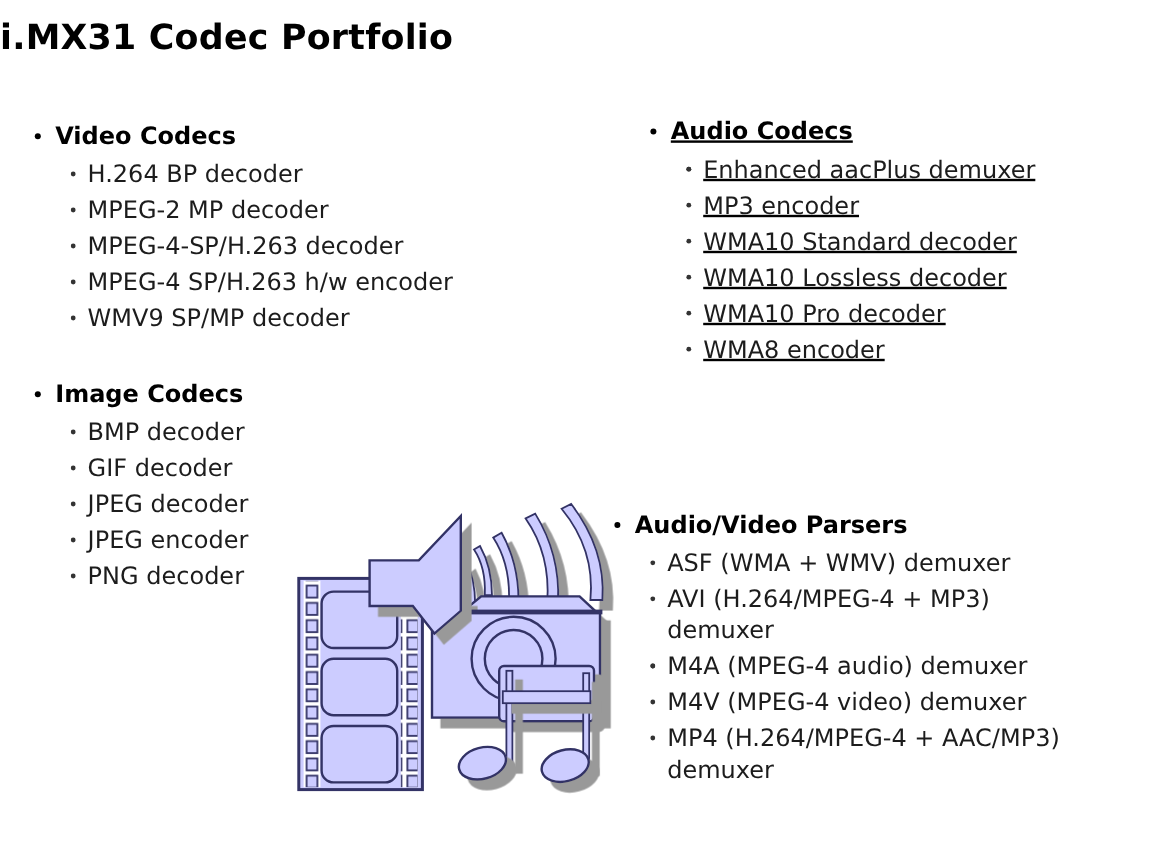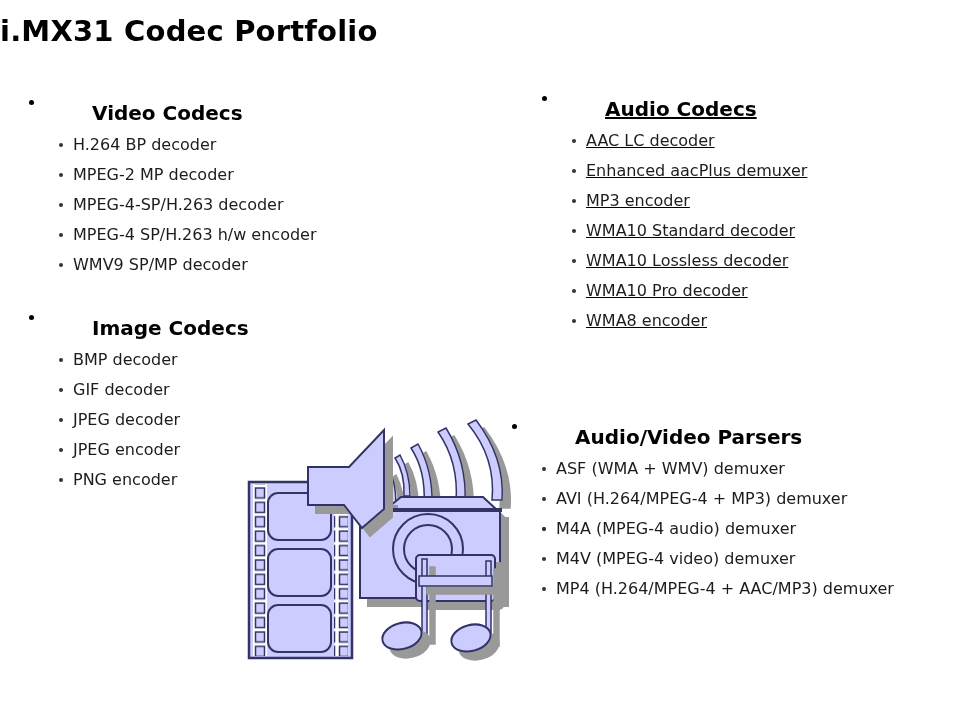--- a/index.html
+++ b/index.html
@@ -10,31 +10,31 @@
   .slide-title{
     position:absolute;left:0;top:14px;width:960px;margin:0;
     text-align:left;font-size:29px;font-weight:bold;color:#000;
     letter-spacing:0.2px;
   }
   .section{position:absolute;}
   #sec-video  {left:28px; top:100px; width:440px;}
   #sec-image  {left:28px; top:315px; width:440px;}
   #sec-audio  {left:541px;top:96px;  width:400px;text-decoration:underline;}
   #sec-parsers{left:511px;top:424px; width:400px;}
-  .sec-head{display:flex;align-items:flex-start;gap:46px;}
+  .sec-head{display:flex;align-items:center;}
   .dot-l1{
     width:5px;height:5px;border-radius:50%;background:#000;
     margin:0 12px 0 1px;flex:0 0 auto;
   }
   .sec-title{
     margin:0;font-size:20px;font-weight:bold;color:#000;line-height:26px;
   }
   ul.items{list-style:none;margin:6px 0 0 0;padding:0;}
   ul.items li{
-    position:relative;padding-left:45px;font-size:16px;line-height:26px;
+    position:relative;padding-left:45px;font-size:20px;line-height:26px;
     color:#1c1c1c;margin:0 0 4px 0;
   }
   ul.items li .dot{
     position:absolute;left:31px;top:11px;width:4px;height:4px;
     border-radius:50%;background:#333;
   }
   .artwork{position:absolute;left:245px;top:418px;width:270px;height:265px;}
 </style>
 </head>
 <body>
@@ -58,31 +58,31 @@
 <div class="section" id="sec-image">
   <div class="sec-head">
     <span class="dot-l1"></span>
     <h2 class="sec-title">Image Codecs</h2>
   </div>
   <ul class="items">
       <li><span class="dot"></span><span class="txt">BMP decoder</span></li>
       <li><span class="dot"></span><span class="txt">GIF decoder</span></li>
       <li><span class="dot"></span><span class="txt">JPEG decoder</span></li>
       <li><span class="dot"></span><span class="txt">JPEG encoder</span></li>
-      <li><span class="dot"></span><span class="txt">PNG encoder</span></li>
+      <li><span class="dot"></span><span class="txt">PNG decoder</span></li>
     </ul>
 </div>
 
 <div class="section" id="sec-audio">
   <div class="sec-head">
     <span class="dot-l1"></span>
     <h2 class="sec-title">Audio Codecs</h2>
   </div>
   <ul class="items">
-      <li><span class="dot"></span><span class="txt">AAC LC decoder</span></li>
+      <li><span class="dot"></span></li>
       <li><span class="dot"></span><span class="txt">Enhanced aacPlus demuxer</span></li>
       <li><span class="dot"></span><span class="txt">MP3 encoder</span></li>
       <li><span class="dot"></span><span class="txt">WMA10 Standard decoder</span></li>
       <li><span class="dot"></span><span class="txt">WMA10 Lossless decoder</span></li>
       <li><span class="dot"></span><span class="txt">WMA10 Pro decoder</span></li>
       <li><span class="dot"></span><span class="txt">WMA8 encoder</span></li>
     </ul>
 </div>
 
 <div class="section" id="sec-parsers">

